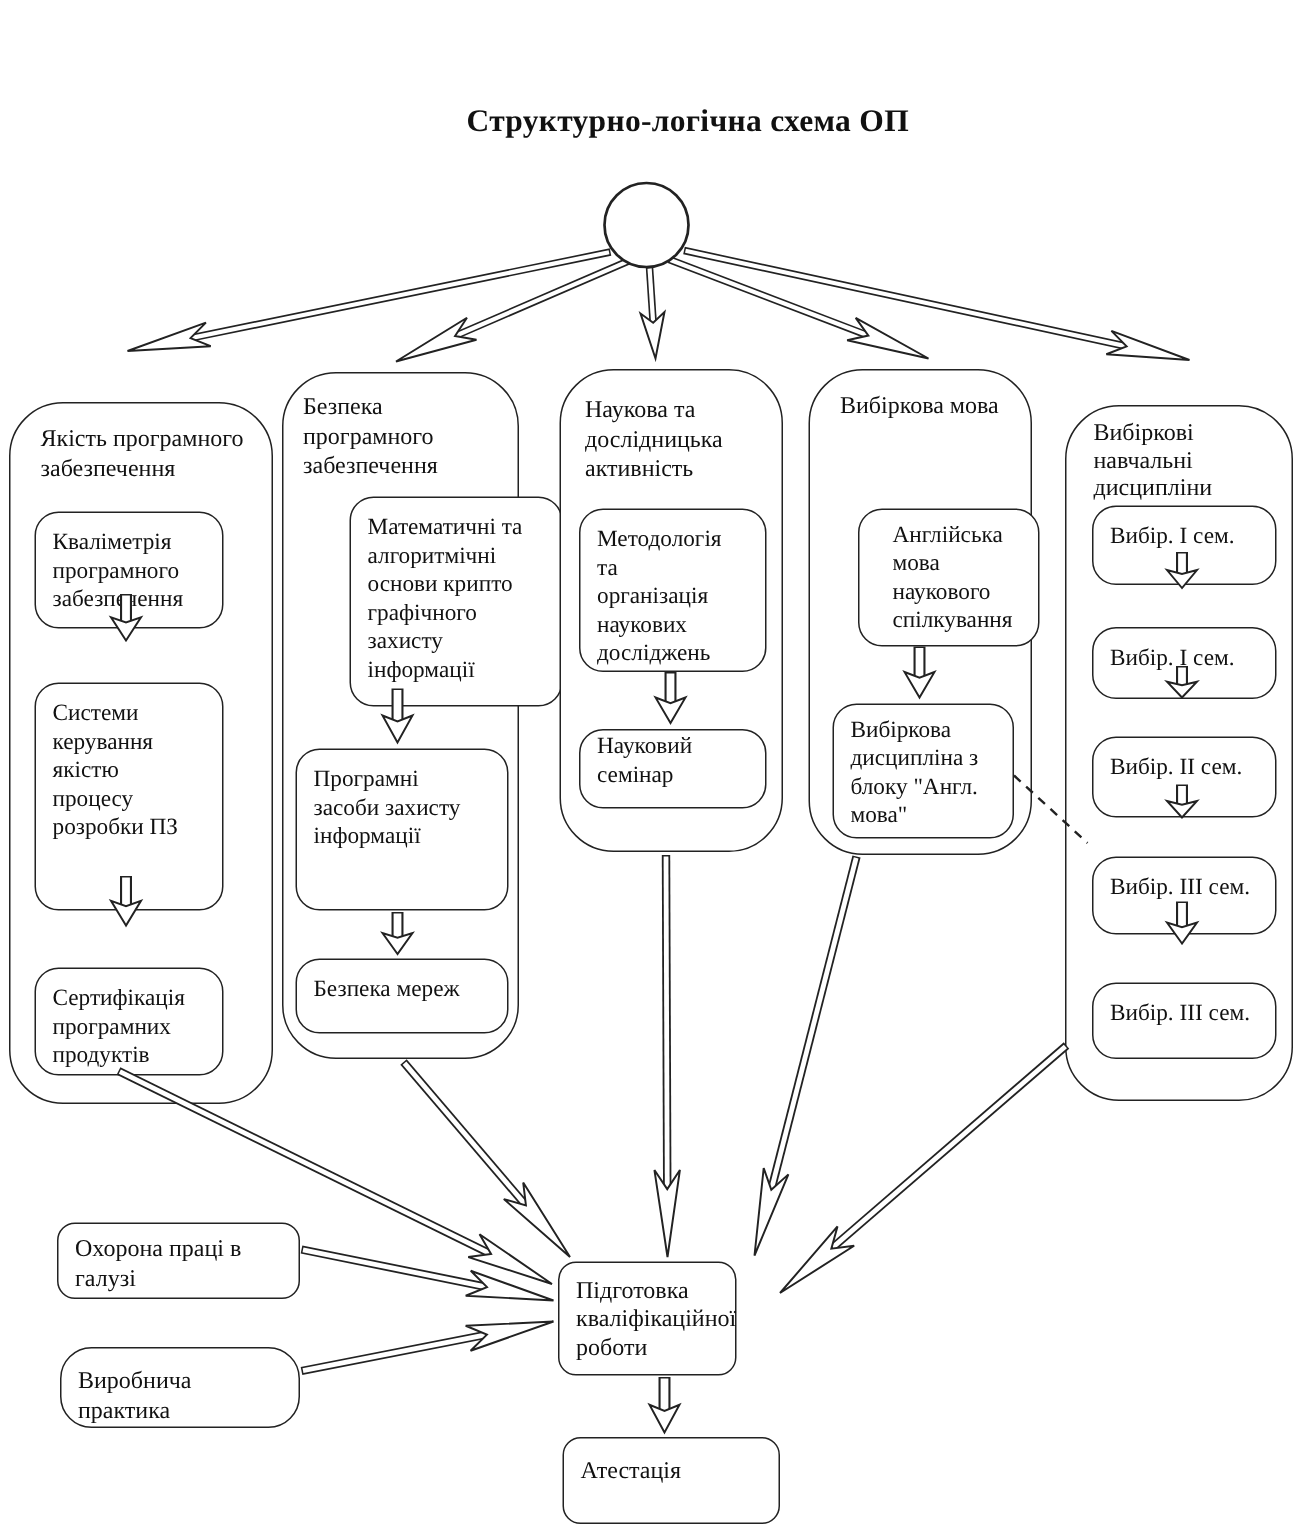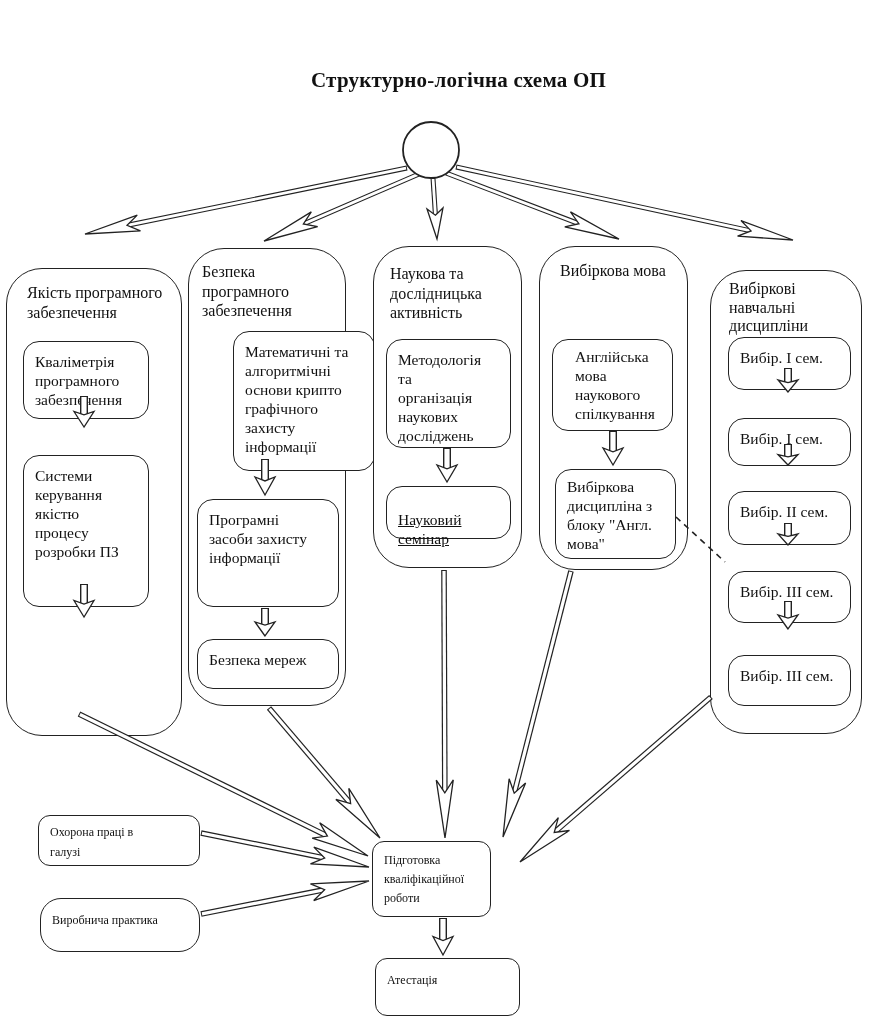--- a/index.html
+++ b/index.html
@@ -20,21 +20,21 @@
   }
   .node {
     position:absolute; border:1.6px solid #222; border-radius:16px; background:#fff;
     box-sizing:border-box; padding:10px 6px 4px 11px;
     font-size:15.5px; line-height:19px; white-space:pre-line;
   }
   .node.pad12 { }
   .free {
     position:absolute; border:1.6px solid #222; border-radius:12px; background:#fff;
     box-sizing:border-box; padding:7px 6px 15px 11px;
-    font-size:12px; line-height:19.5px; white-space:pre-line;
+    font-size:16px; line-height:19.5px; white-space:pre-line;
   }
   .free.pad12 { padding-top:12px; }
   svg.layer { position:absolute; left:0; top:0; width:869px; height:1024px; pointer-events:none; }
 </style>
 </head>
 <body>
 
 <div class="stage">
 
   <div class="title">Структурно-логічна схема ОП</div>
@@ -43,20 +43,23 @@
     <div class="grp-h" style="left:20px; top:14px;">Якість програмного
 забезпечення</div>
     <div class="node" style="left:16px; top:72px; width:126px; height:78px;">Кваліметрія
 програмного
 забезпечення</div>
     <div class="node" style="left:16px; top:186px; width:126px; height:152px;">Системи
 керування
 якістю
 процесу
 розробки ПЗ</div>
+    <div class="node" style="left:16px; top:376px; width:126px; height:72px;">Сертифікація
+програмних
+продуктів</div>
   </div>
 
   <div class="grp" style="left:188px; top:248px; width:158px; height:458px;">
     <div class="grp-h" style="left:13px; top:13px;">Безпека
 програмного
 забезпечення</div>
     <div class="node" style="left:8px; top:82px; width:142px; height:140px;margin-left:36px;">Математичні та
 алгоритмічні
 основи крипто
 графічного
@@ -70,27 +73,27 @@
 
   <div class="grp" style="left:373px; top:246px; width:149px; height:322px;">
     <div class="grp-h" style="left:16px; top:17px;">Наукова та
 дослідницька
 активність</div>
     <div class="node" style="left:12px; top:92px; width:125px; height:109px;">Методологія
 та
 організація
 наукових
 досліджень</div>
-    <div class="node" style="left:12px; top:239px; width:125px; height:53px; padding-top:23px;text-decoration:underline;">Науковий
+    <div class="node" style="left:12px; top:239px; width:125px; height:53px; padding-top:1px;">Науковий
 семінар</div>
   </div>
 
   <div class="grp" style="left:539px; top:246px; width:149px; height:324px;">
     <div class="grp-h" style="left:20px; top:14px;">Вибіркова мова</div>
-    <div class="node" style="left:12px; top:92px; width:121px; height:92px; padding-top:7px;padding-left:22px;">Англійська
+    <div class="node" style="left:32px; top:92px; width:121px; height:92px; padding-top:7px;padding-left:22px;">Англійська
 мова
 наукового
 спілкування</div>
     <div class="node" style="left:15px; top:222px; width:121px; height:90px; padding-top:7px;">Вибіркова
 дисципліна з
 блоку "Англ.
 мова"</div>
   </div>
 
   <div class="grp" style="left:710px; top:248px; width:152px; height:464px;margin-top:22px;">

